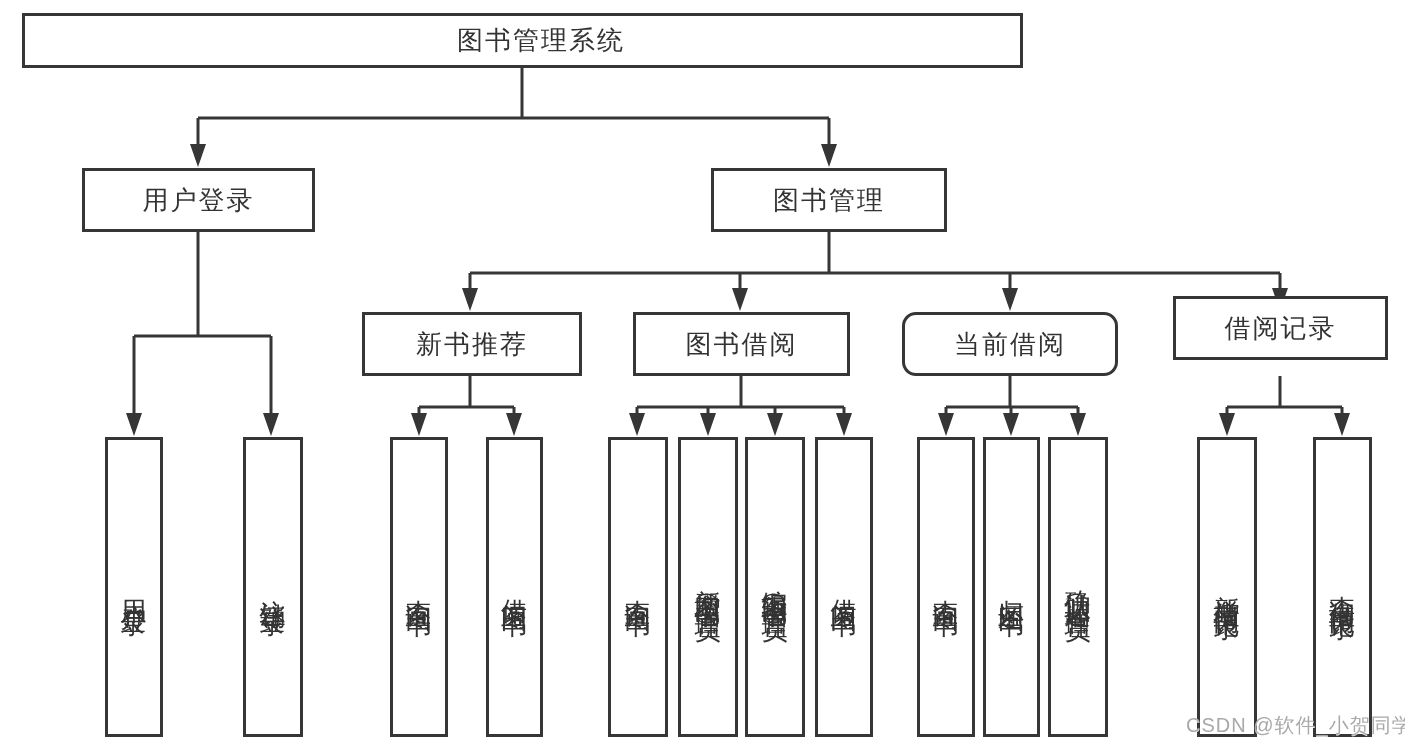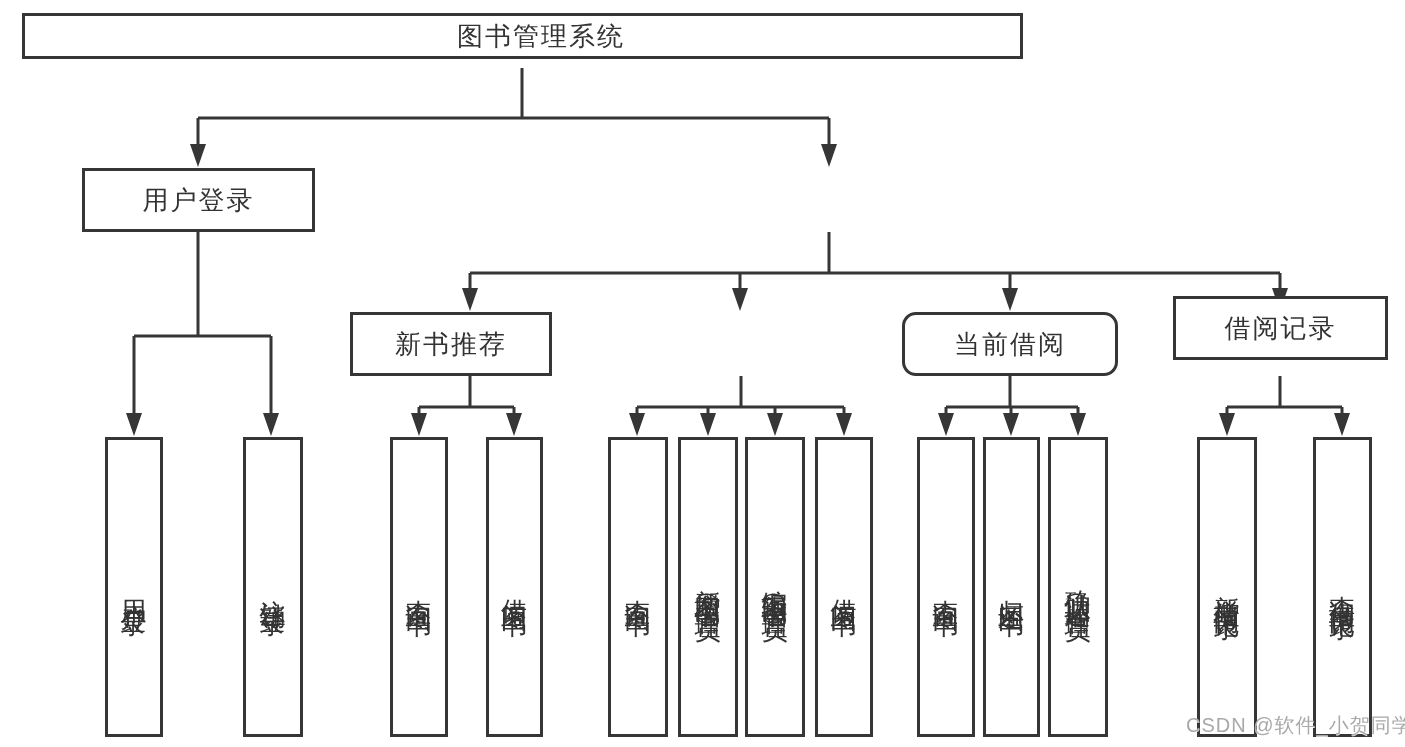--- a/index.html
+++ b/index.html
@@ -74,30 +74,36 @@
       <polygon points="767,413 783,413 775,436"></polygon>
       <polygon points="836,413 852,413 844,436"></polygon>
       <polygon points="938,413 954,413 946,436"></polygon>
       <polygon points="1003,413 1019,413 1011,436"></polygon>
       <polygon points="1070,413 1086,413 1078,436"></polygon>
       <polygon points="1219,413 1235,413 1227,436"></polygon>
       <polygon points="1334,413 1350,413 1342,436"></polygon>
     </g>
   </svg>
 
-  <div class="box" style="left:22px;top:13px;width:1001px;height:46px;padding-left:37px;">
+  <div class="box" style="left:22px;top:13px;width:1001px;height:55px;padding-left:37px;">
     <span class="hlabel">图书管理系统</span>
   </div>
 
   <div class="box" style="left:82px;top:168px;width:233px;height:64px;">
     <span class="hlabel">用户登录</span>
   </div>
+  <div class="box" style="left:711px;top:168px;width:236px;height:64px;">
+    <span class="hlabel">图书管理</span>
+  </div>
 
-  <div class="box" style="left:350px;top:312px;width:202px;height:64px;">
+  <div class="box" style="left:362px;top:312px;width:220px;height:64px;">
     <span class="hlabel">新书推荐</span>
+  </div>
+  <div class="box" style="left:633px;top:312px;width:217px;height:64px;">
+    <span class="hlabel">图书借阅</span>
   </div>
   <div class="box" style="left:902px;top:312px;width:216px;height:64px;border-radius:14px;">
     <span class="hlabel">当前借阅</span>
   </div>
   <div class="box" style="left:1173px;top:296px;width:215px;height:64px;">
     <span class="hlabel">借阅记录</span>
   </div>
 
   <div class="box" style="left:105px;top:437px;width:58px;height:300px;">
     <span class="vlabel">用户登录</span>

